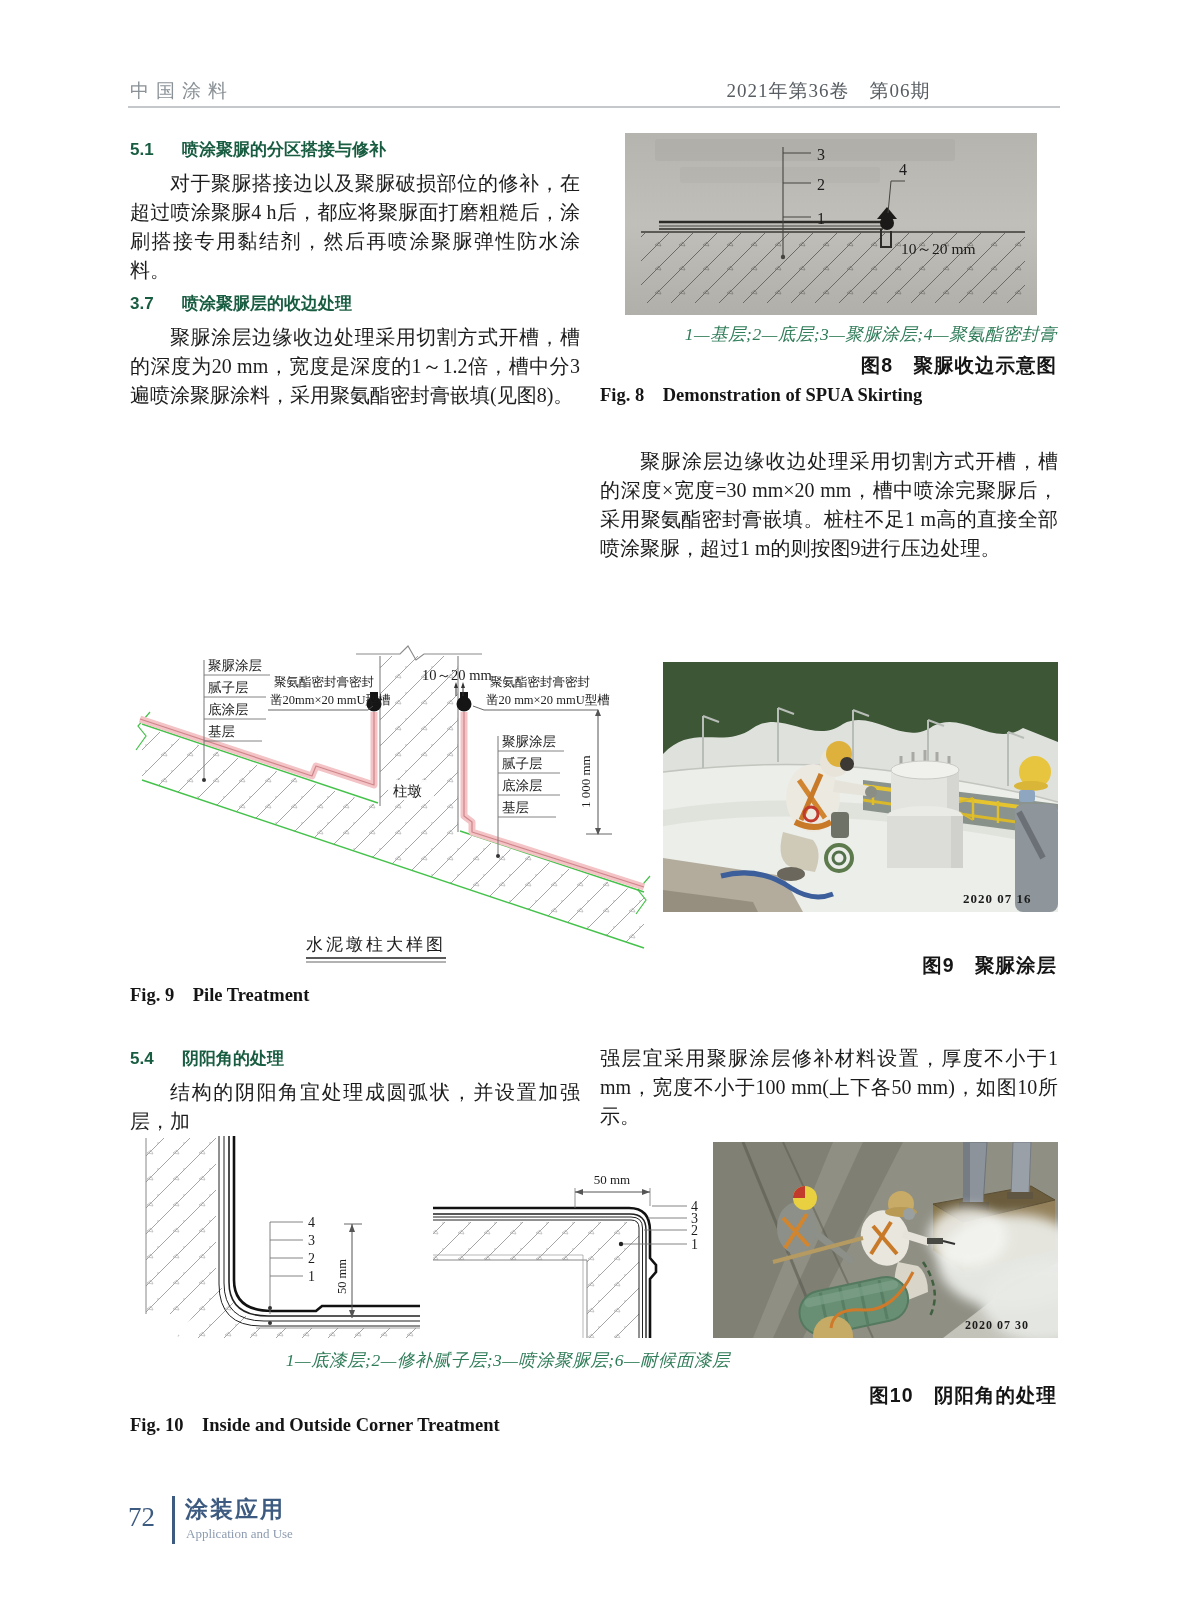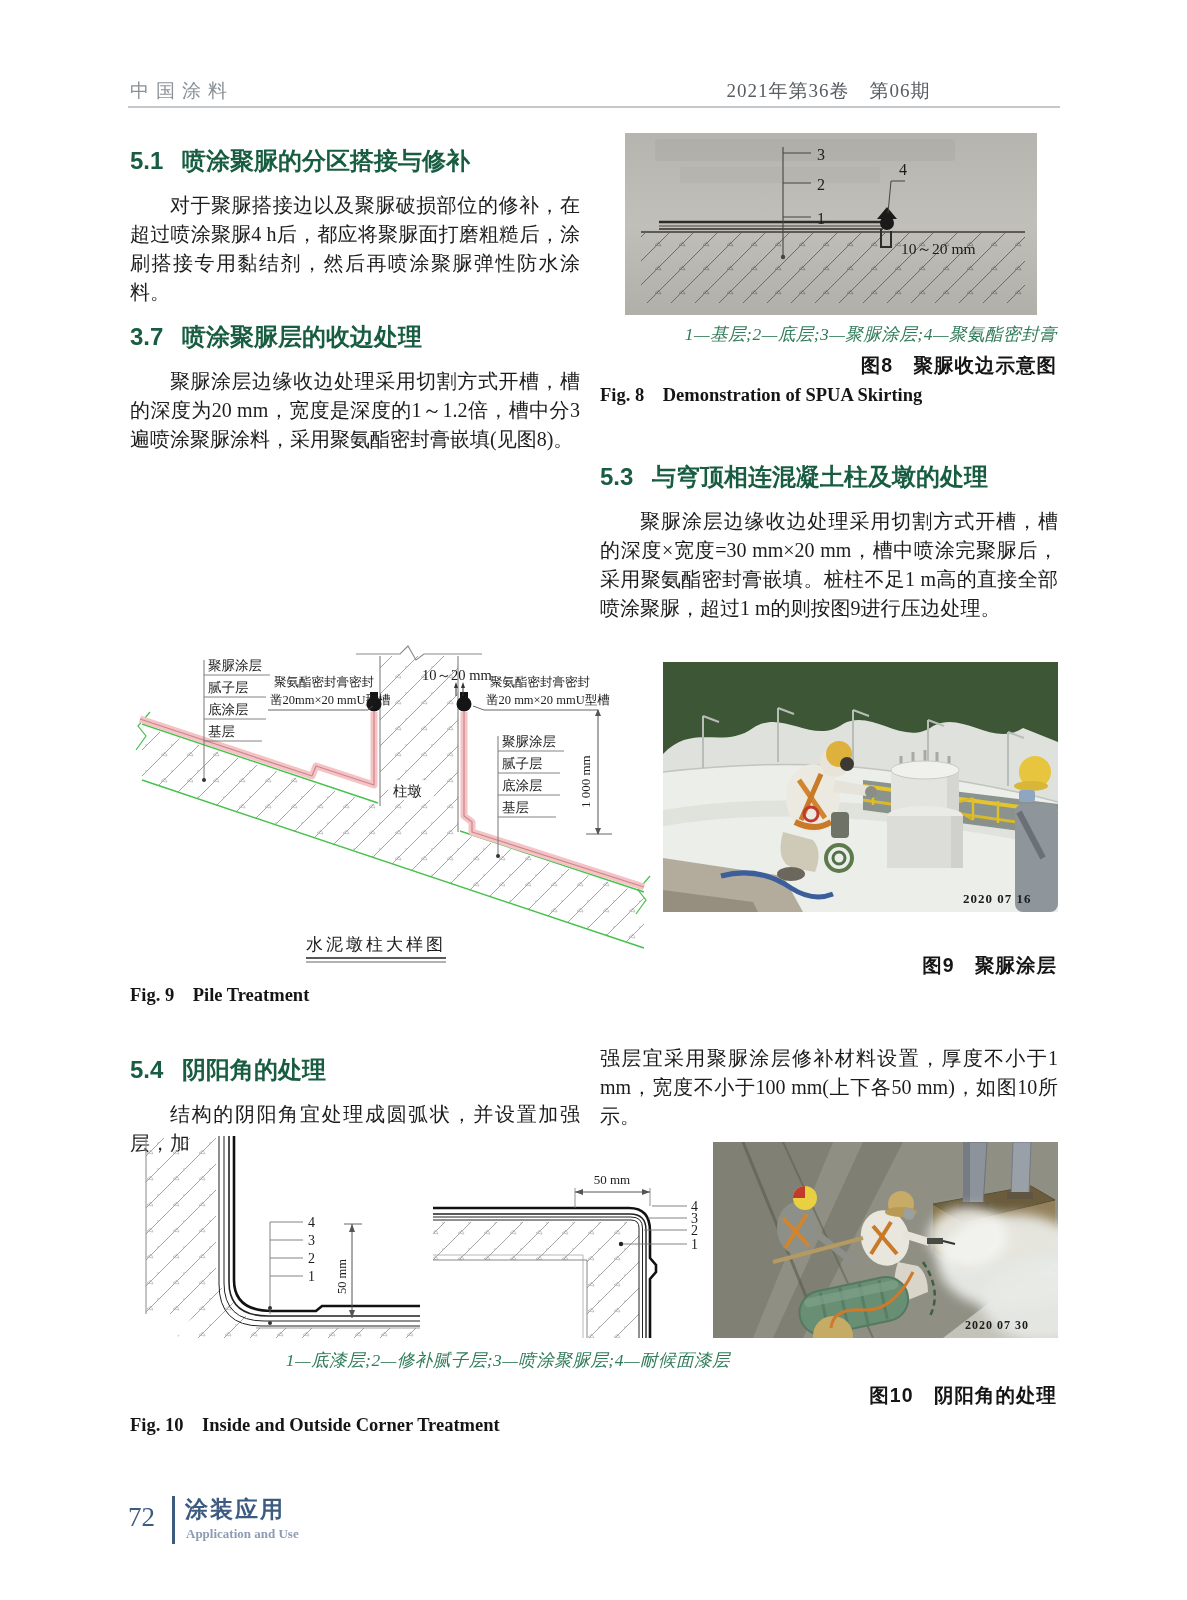--- a/index.html
+++ b/index.html
@@ -6,31 +6,31 @@
 body{background:#e9e9e9}
 .page{position:relative;width:1187px;height:1600px;background:#ffffff;margin:0 auto;overflow:hidden;
       font-family:"Liberation Serif","DejaVu Serif",serif;color:#1c1c1c}
 .abs{position:absolute}
 .hdr-journal{font-size:19px;color:#8b9297;letter-spacing:7px}
 .hdr-issue{font-size:19px;color:#575d62;text-align:center;letter-spacing:1px;width:457px}
 .hdr-rule{height:2px;background:#c4c8cb}
 .body-text{font-size:20px;line-height:29px;text-align:justify}
 .body-text p{text-indent:2em}
 .body-text p.noindent{text-indent:0}
-.sec-h{font-family:"Liberation Sans","DejaVu Sans",sans-serif;font-weight:bold;font-size:24px;
-       color:#185d41;line-height:30px;margin:15px 0}
+.sec-h{font-family:"Liberation Sans","DejaVu Sans",sans-serif;font-weight:bold;font-size:17px;
+       color:#185d41;line-height:30px;margin:4px 0}
 .sec-h .num{display:inline-block;min-width:52px}
 .legend{color:#2f7c58;font-style:italic;font-size:17.5px;text-align:right;letter-spacing:.5px}
 .cap-cn{font-family:"Liberation Sans","DejaVu Sans",sans-serif;font-weight:bold;font-size:19.5px;
         text-align:right;color:#151515;letter-spacing:1px}
 .cap-en{font-weight:bold;font-size:18.5px;text-align:left;color:#151515}
 .ft-num{font-size:27px;color:#3d5b80}
 .ft-bar{width:3px;height:48px;background:#3d5b80}
 .ft-cn{font-family:"Liberation Sans","DejaVu Sans",sans-serif;font-weight:bold;font-size:23px;color:#3d5b80;letter-spacing:2px}
-.ft-en{font-size:13px;color:#8d9cb1;font-weight:bold}
+.ft-en{font-size:13px;color:#8d9cb1;font-weight:normal}
 svg{display:block}
 svg text{font-family:"Liberation Serif","DejaVu Serif",serif;fill:#1c1c1c}
 </style>
 </head>
 <body>
 
 <div class="page">
 
   <div class="abs hdr-journal" style="left:130px;top:78px">中国涂料</div>
   <div class="abs hdr-issue" style="left:600px;top:78px">2021年第36卷　第06期</div>
@@ -88,23 +88,20 @@
       <line x1="266" y1="48" x2="280" y2="48" stroke="#46443f" stroke-width="1"></line>
       <line x1="266" y1="48" x2="263" y2="80" stroke="#46443f" stroke-width="1"></line>
       <text x="276" y="121" font-size="15.5">10～20 mm</text>
     </svg>
   </div>
   <div class="abs legend" style="left:600px;top:322px;width:457px">1—基层;2—底层;3—聚脲涂层;4—聚氨酯密封膏</div>
   <div class="abs cap-cn" style="left:600px;top:352px;width:457px">图8　聚脲收边示意图</div>
   <div class="abs cap-en" style="left:600px;top:382px;width:457px">Fig. 8　Demonstration of SPUA Skirting</div>
 
   <div class="abs body-text" style="left:600px;top:447px;width:458px">
-    <div class="sec-h">
-      <span class="num">5.3</span><span>与穹顶相连混凝土柱及墩的处理</span>
-    </div>
     <p>聚脲涂层边缘收边处理采用切割方式开槽，槽的深度×宽度=30 mm×20 mm，槽中喷涂完聚脲后，采用聚氨酯密封膏嵌填。桩柱不足1 m高的直接全部喷涂聚脲，超过1 m的则按图9进行压边处理。</p>
   </div>
 
   <div class="abs" style="left:128px;top:634px">
     <svg viewBox="0 0 530 332" width="530" height="332">
 
       <polygon points="14,92 252,172 252,226 14,146" fill="url(#hB)"></polygon>
       <polygon points="330,198 516,260 516,314 330,252" fill="url(#hB)"></polygon>
       <polygon points="252,172 330,198 330,252 252,226" fill="url(#hB)"></polygon>
       <polygon points="252,22 330,22 330,198 252,172" fill="url(#hB)"></polygon>
@@ -387,21 +384,21 @@
         <line x1="170" y1="144" x2="170" y2="184" stroke="#587f64" stroke-width="3"></line>
         <rect x="92" y="147" width="96" height="9" rx="5" fill="#7da18a" opacity="0.7"></rect>
       </g>
       <circle cx="120" cy="194" r="20" fill="#c6ab66"></circle>
       <path d="M200,130 Q180,170 150,168 Q120,166 118,186" stroke="#cf7a2a" stroke-width="3" fill="none"></path>
       <path d="M210,120 Q230,150 216,176" stroke="#3f5f3f" stroke-width="2.5" stroke-dasharray="6 4" fill="none"></path>
       <text x="252" y="187" font-size="12" font-weight="bold" letter-spacing="1" fill="#e2801e" font-family="Liberation Sans, sans-serif">2020 07 30</text>
     </svg>
   </div>
 
-  <div class="abs legend" style="left:130px;top:1348px;width:600px">1—底漆层;2—修补腻子层;3—喷涂聚脲层;4—耐候面漆层</div>
+  <div class="abs legend" style="left:130px;top:1348px;width:600px">1—底漆层;2—修补腻子层;3—喷涂聚脲层;6—耐候面漆层</div>
   <div class="abs cap-cn" style="left:130px;top:1382px;width:927px">图10　阴阳角的处理</div>
   <div class="abs cap-en" style="left:130px;top:1412px;width:927px">Fig. 10　Inside and Outside Corner Treatment</div>
 
   <div class="abs ft-num" style="left:128px;top:1502px">72</div>
   <div class="abs ft-bar" style="left:172px;top:1496px"></div>
   <div class="abs ft-cn" style="left:185px;top:1494px">涂装应用</div>
   <div class="abs ft-en" style="left:186px;top:1526px">Application and Use</div>
 
 </div>
 

